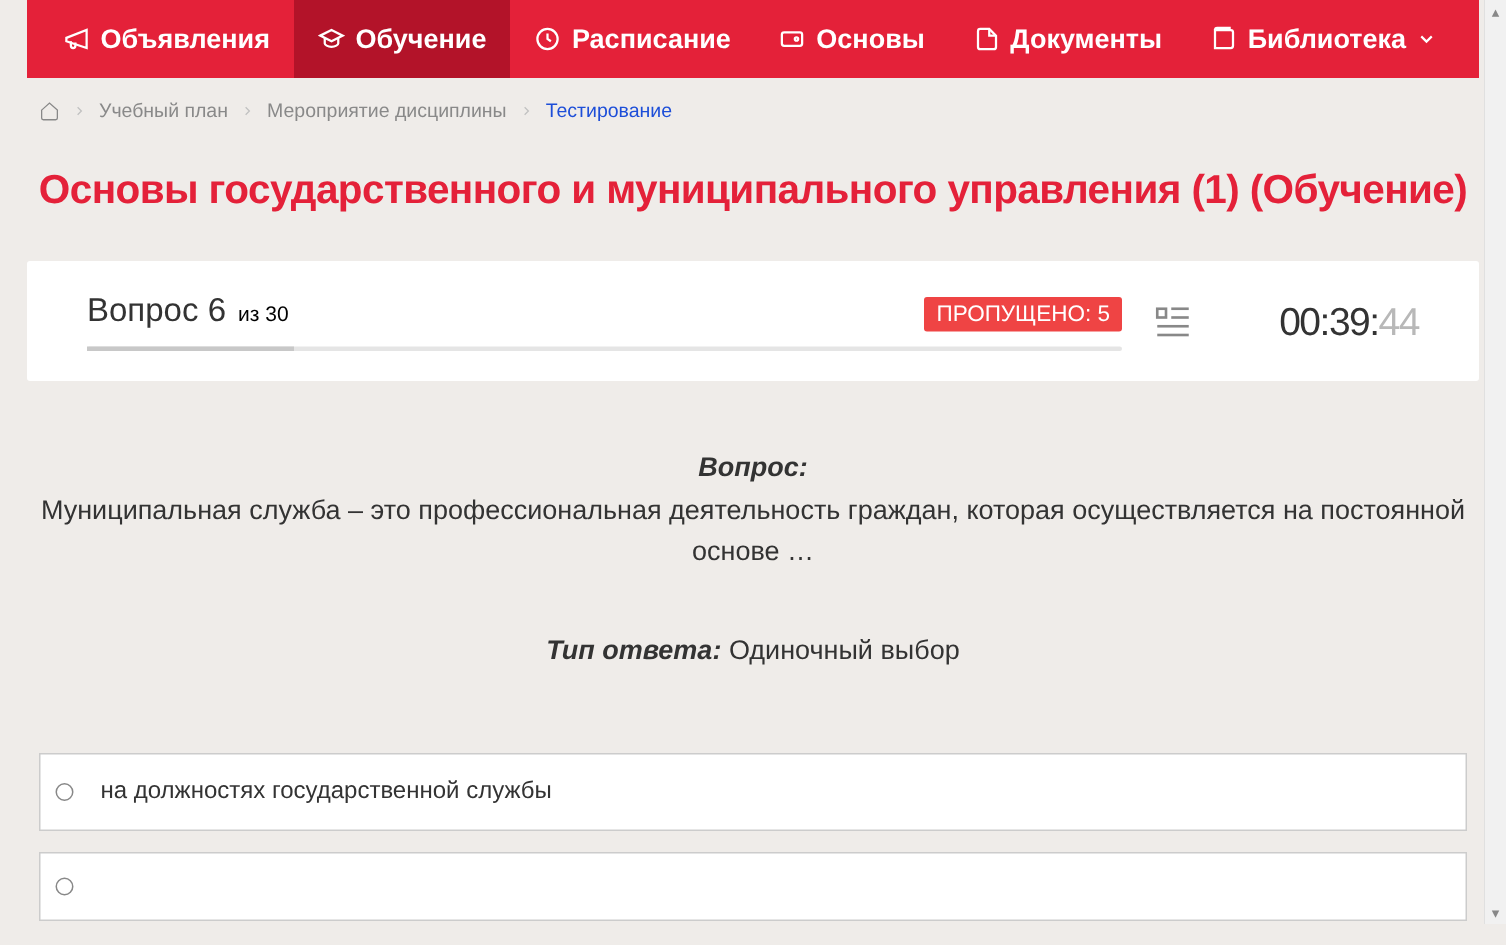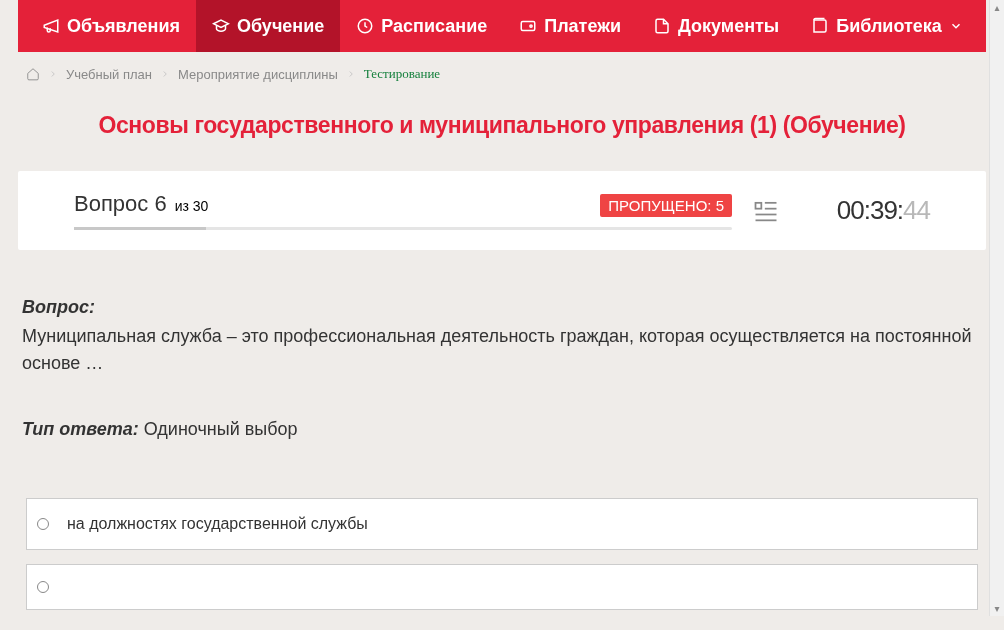--- a/index.html
+++ b/index.html
@@ -51,32 +51,32 @@
     .breadcrumb {
       display: flex;
       align-items: center;
       padding: 14px 8px 12px 8px;
       gap: 8px;
       font-size: 13px;
     }
     .bc-home { width: 14px; height: 14px; color: #888; cursor: pointer; }
     .bc-sep { color: #c0c0c0; font-size: 12px; }
     .bc-link { color: #898989; cursor: pointer; }
-    .bc-current { color: #15803d; font-family: Liberation Serif, serif; }
+    .bc-current { color: #1d4ed8; }
     .page-title {
       color: #e42139;
-      font-size: 23px;
+      font-size: 27px;
       font-weight: 700;
       text-align: center;
       padding: 18px 0 32px 0;
       letter-spacing: -0.4px;
     }
     .question-header {
       background: #fff;
-      padding: 20px 56px;
+      padding: 20px 40px;
       display: flex;
       align-items: center;
       border-radius: 2px;
       gap: 20px;
       justify-content: space-between;
     }
     .qh-left {
       flex: 1;
     }
     .qh-title-row {
@@ -129,20 +129,21 @@
       text-align: right;
       letter-spacing: -1px;
     }
     .qh-timer-ms {
       color: #b8b8b8;
     }
     .content-wrap {
       flex: 1;
       overflow-y: auto;
       padding-top: 44px;
+      text-align: center;
     }
     .question-block {
       font-size: 18px;
       color: #333;
       line-height: 1.5;
       padding: 0 4px;
     }
     .q-label {
       font-style: italic;
       font-weight: 700;
@@ -227,21 +228,21 @@
           <circle cx="12" cy="12" r="9"></circle>
           <path d="M12 7v5l3 2"></path>
         </svg>
       <span>Расписание</span>
     </div>
     <div class="nav-item">
       <svg class="nav-icon" viewBox="0 0 24 24" fill="none" stroke="currentColor" stroke-width="2">
           <rect x="3" y="6" width="18" height="12" rx="2"></rect>
           <circle cx="16" cy="12" r="1.5"></circle>
         </svg>
-      <span>Платежи</span>
+      <span>Основы</span>
     </div>
     <div class="nav-item">
       <svg class="nav-icon" viewBox="0 0 24 24" fill="none" stroke="currentColor" stroke-width="2">
           <path d="M14 3H6a2 2 0 00-2 2v14a2 2 0 002 2h12a2 2 0 002-2V9l-6-6z"></path>
           <path d="M14 3v6h6"></path>
         </svg>
       <span>Документы</span>
     </div>
     <div class="nav-item">
       <svg class="nav-icon" viewBox="0 0 24 24" fill="none" stroke="currentColor" stroke-width="2">

